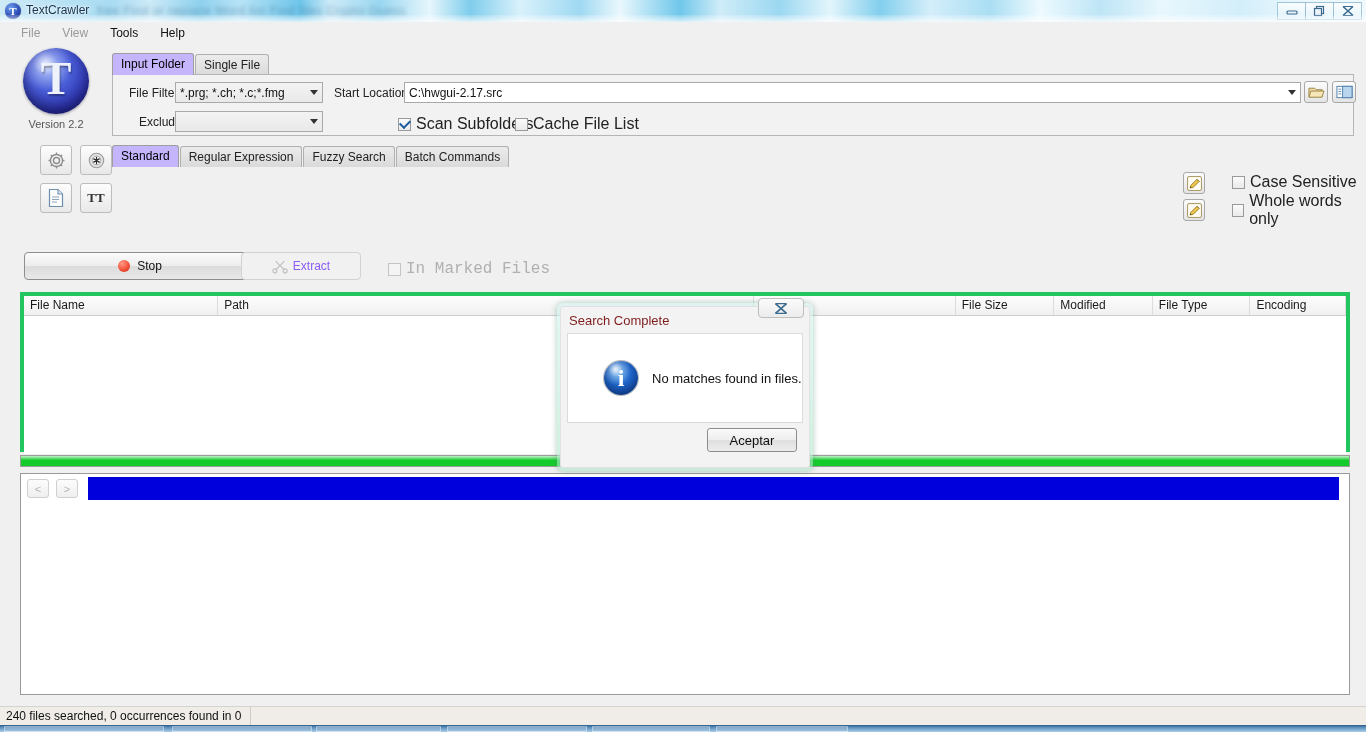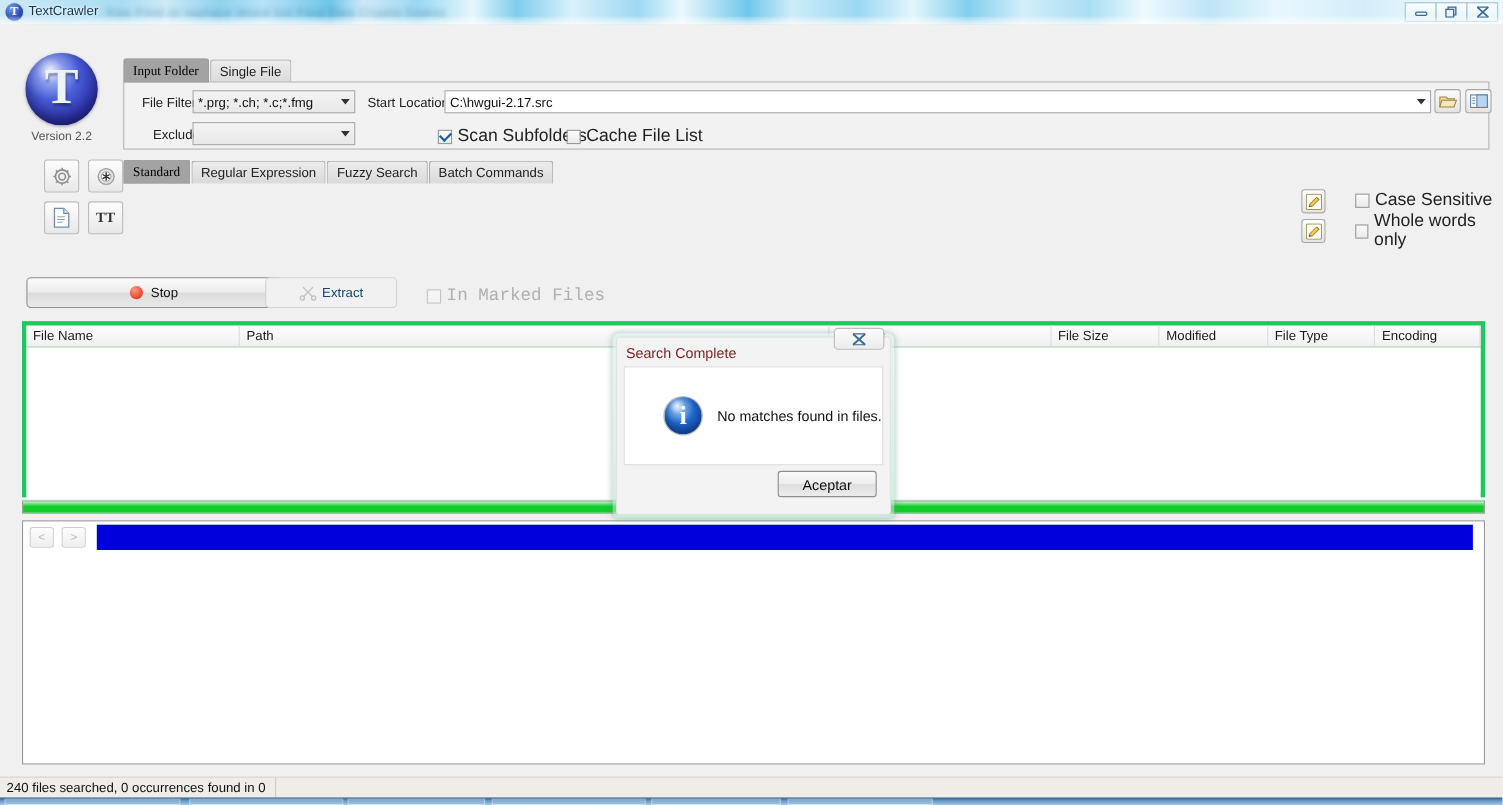--- a/index.html
+++ b/index.html
@@ -120,25 +120,24 @@
     background: #f2f2f2;
   }
   .tabstrip { position: absolute; display: flex; align-items: flex-end; }
   .tab {
     border: 1px solid #b0b0b0; border-bottom: none;
     background: linear-gradient(180deg, #ececec, #dadada);
     padding: 3px 8px 3px 8px; font-size: 12px; color: #222;
     border-radius: 3px 3px 0 0; margin-right: 1px; line-height: 14px;
   }
   .tab.active {
-    background: #a3a3a3; color: #000;
+    background: #c4b5fd; color: #000;
     border-color: #9e9e9e;
     position: relative; z-index: 3;
     padding-bottom: 4px;
-    font-family: Liberation Serif, serif;
   }
   .lbl { position: absolute; font-size: 12px; color: #222; }
 
   .combo {
     position: absolute;
     border: 1px solid #a9a9a9;
     background: linear-gradient(180deg, #f3f3f3, #e9e9e9);
     height: 21px;
     display: flex; align-items: center;
   }
@@ -189,21 +188,21 @@
   .stopbtn .dot {
     width: 12px; height: 12px; border-radius: 50%;
     background: radial-gradient(circle at 35% 30%, #ff9a86 0%, #f4523a 55%, #c22d18 100%);
     margin-right: 7px;
   }
   .extractbtn {
     position: absolute; left: 241px; top: 252px; width: 120px; height: 28px;
     border: 1px solid #d2d2d2; border-radius: 4px;
     background: #f1f1f1;
     display: flex; align-items: center; justify-content: center;
-    font-size: 12px; color: #0c4a6e;
+    font-size: 12px; color: #8b5cf6;
   }
 
   
   .grid {
     position: absolute; left: 20px; top: 292px; width: 1330px; height: 160px;
     border: 4px solid #22c55e; background: #86efac;
   }
   .gridhead {
     height: 20px; display: flex;
     background: linear-gradient(180deg, #fdfdfd, #f0f0f0);
@@ -347,20 +346,26 @@
       </div>
       <div class="winbtn">
         <svg width="14" height="12" viewBox="0 0 14 12">
           <path d="M2 1.5 L12 10.5 M12 1.5 L2 10.5" stroke="#3c6b8e" stroke-width="1.6" fill="none"></path>
           <path d="M2 1.5 L12 1.5 M2 10.5 L12 10.5" stroke="#3c6b8e" stroke-width="1.1" fill="none"></path>
         </svg>
       </div>
     </div>
   </div>
 
+  <div class="menubar">
+    <div class="menuitem dim">File</div>
+    <div class="menuitem dim">View</div>
+    <div class="menuitem">Tools</div>
+    <div class="menuitem">Help</div>
+  </div>
 
   <div class="rail">
     <div class="logo">
       <span>T</span>
     </div>
     <div class="version">Version 2.2</div>
 
     <div class="railbtn b1">
       <svg width="19" height="19" viewBox="0 0 20 20">
         <g fill="none" stroke="#8e8e8e" stroke-width="1.5">

